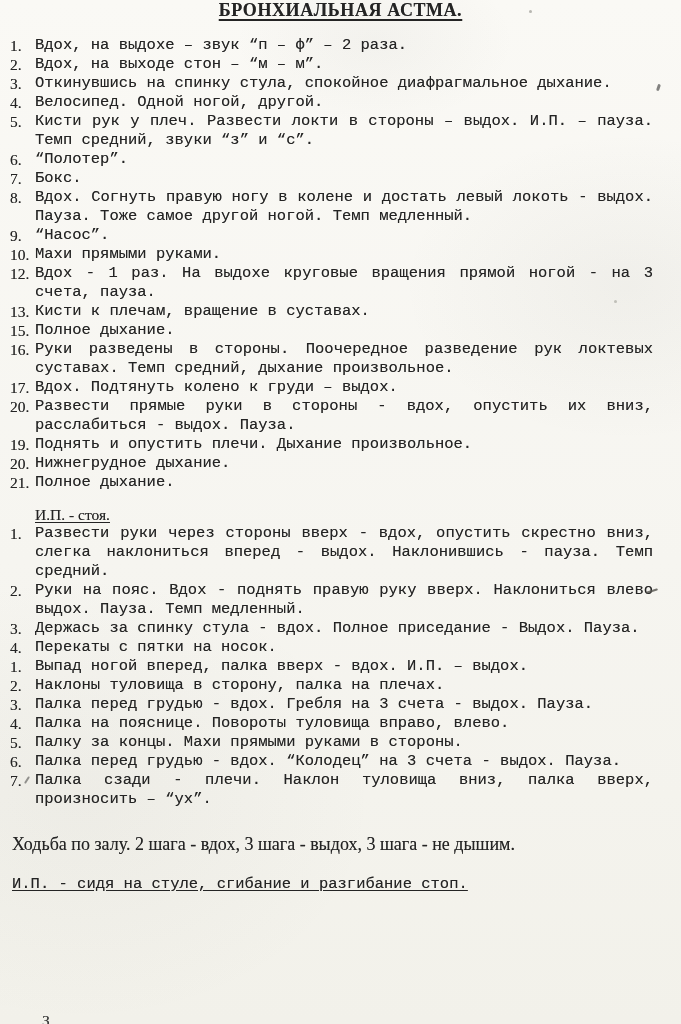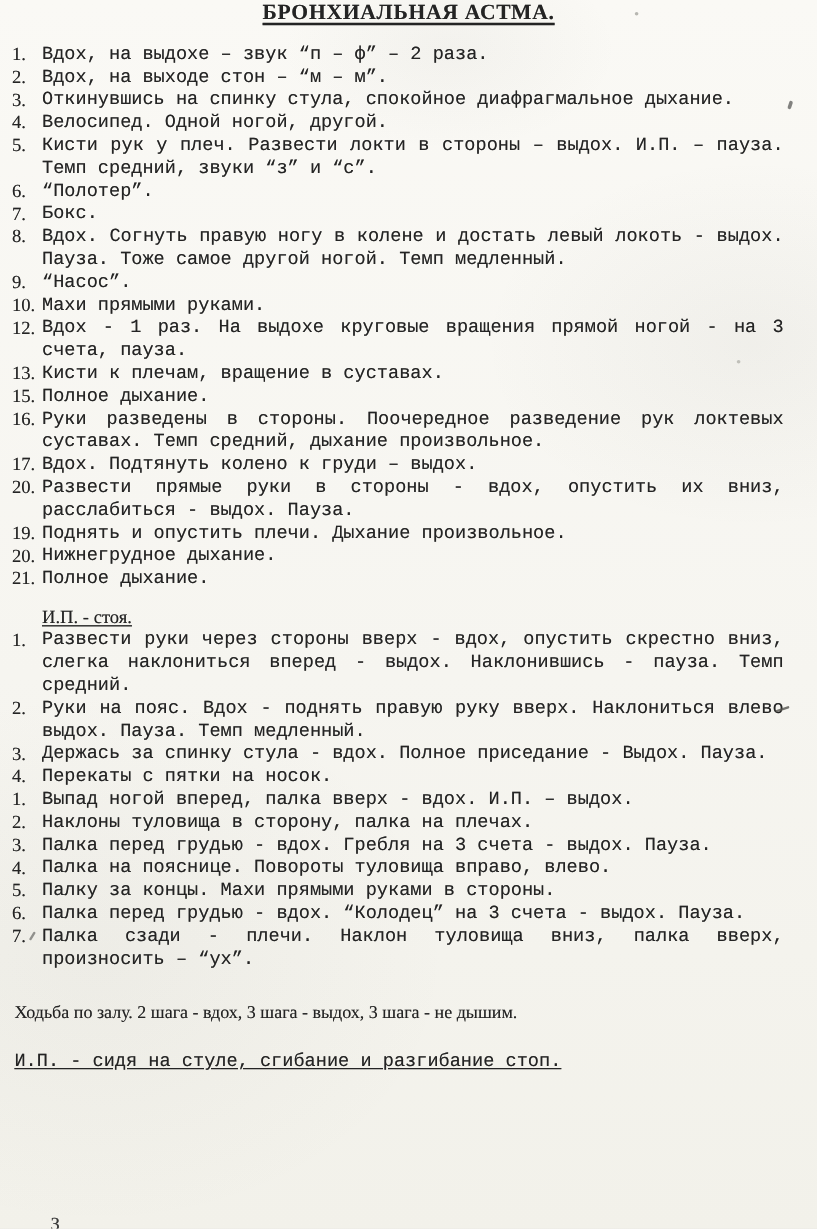--- a/index.html
+++ b/index.html
@@ -59,21 +59,21 @@
     font-weight: normal;
     line-height: 19px;
     text-decoration: underline;
     text-underline-offset: 2px;
   }
   .sec-header.flush {
     margin-left: 12px;
   }
   .note {
     margin: 26px 0 0 12px;
-    font-size: 15px;
+    font-size: 18px;
     line-height: 19px;
   }
   .final-header {
     margin: 21px 0 0 12px;
     font-family: Liberation Mono, monospace;
   }
   .partial-glyph {
     position: absolute;
     left: 42px; top: 1013px;
     height: 11px; width: 16px;

